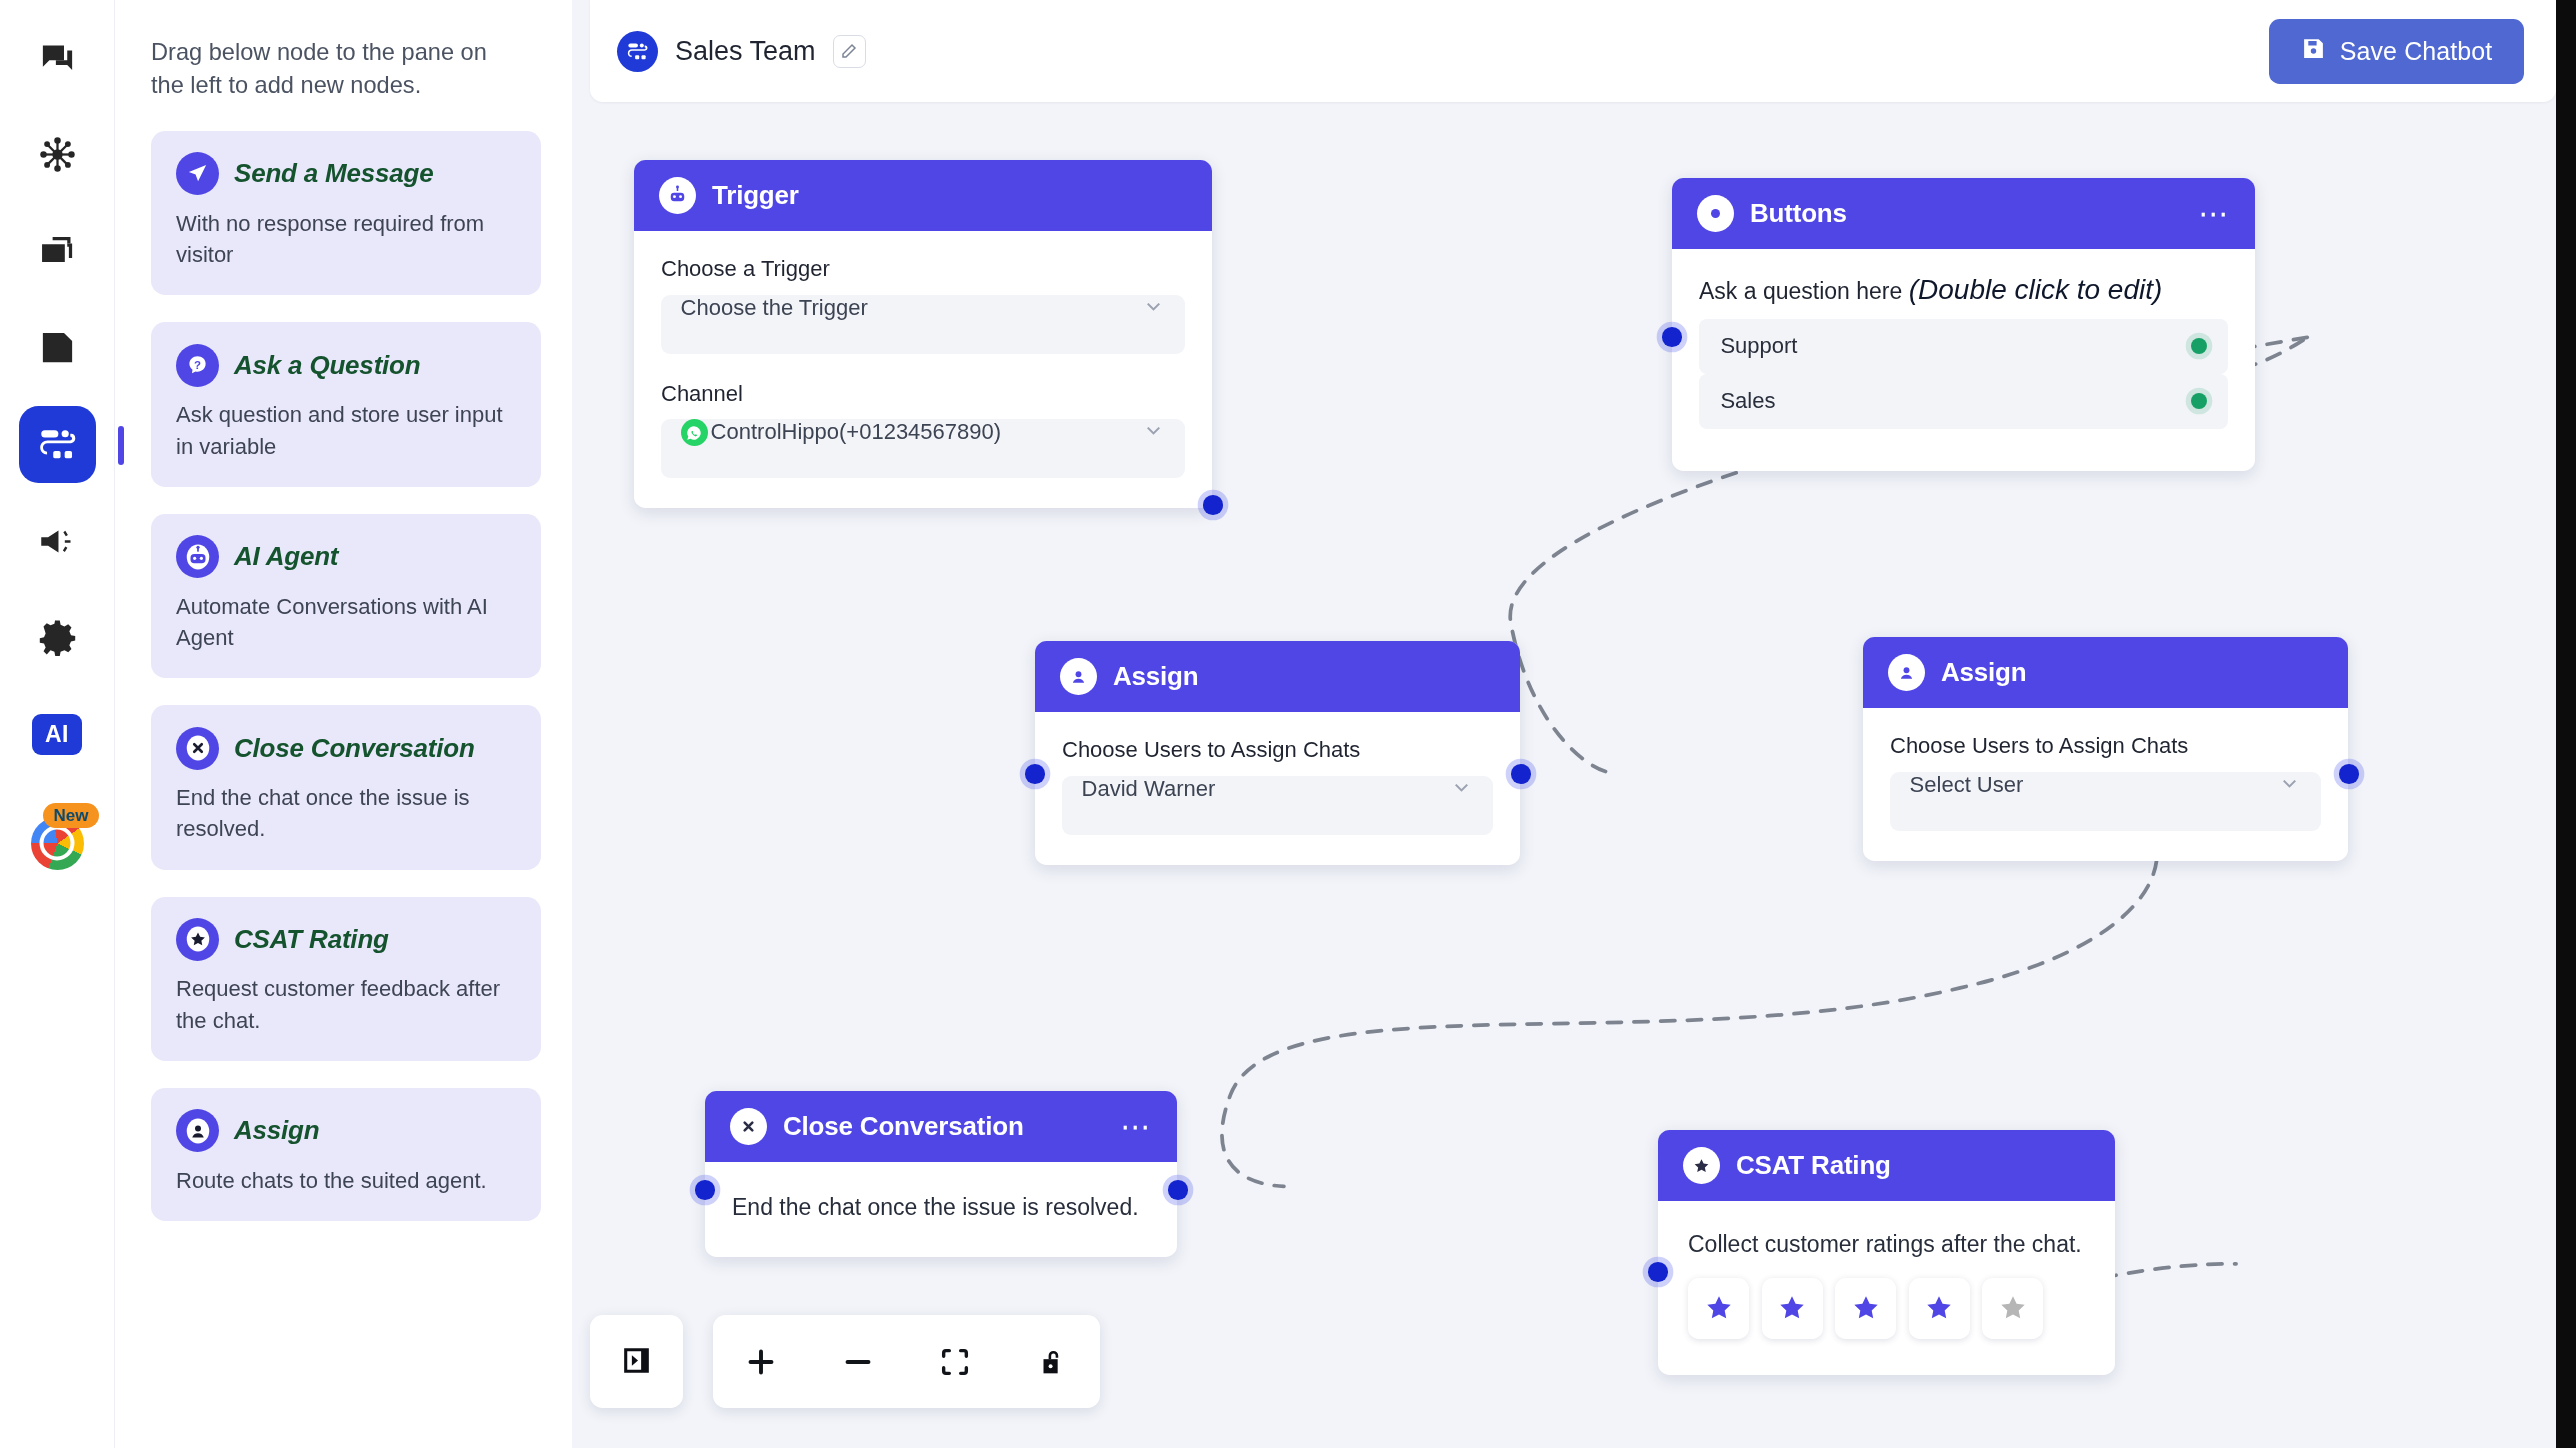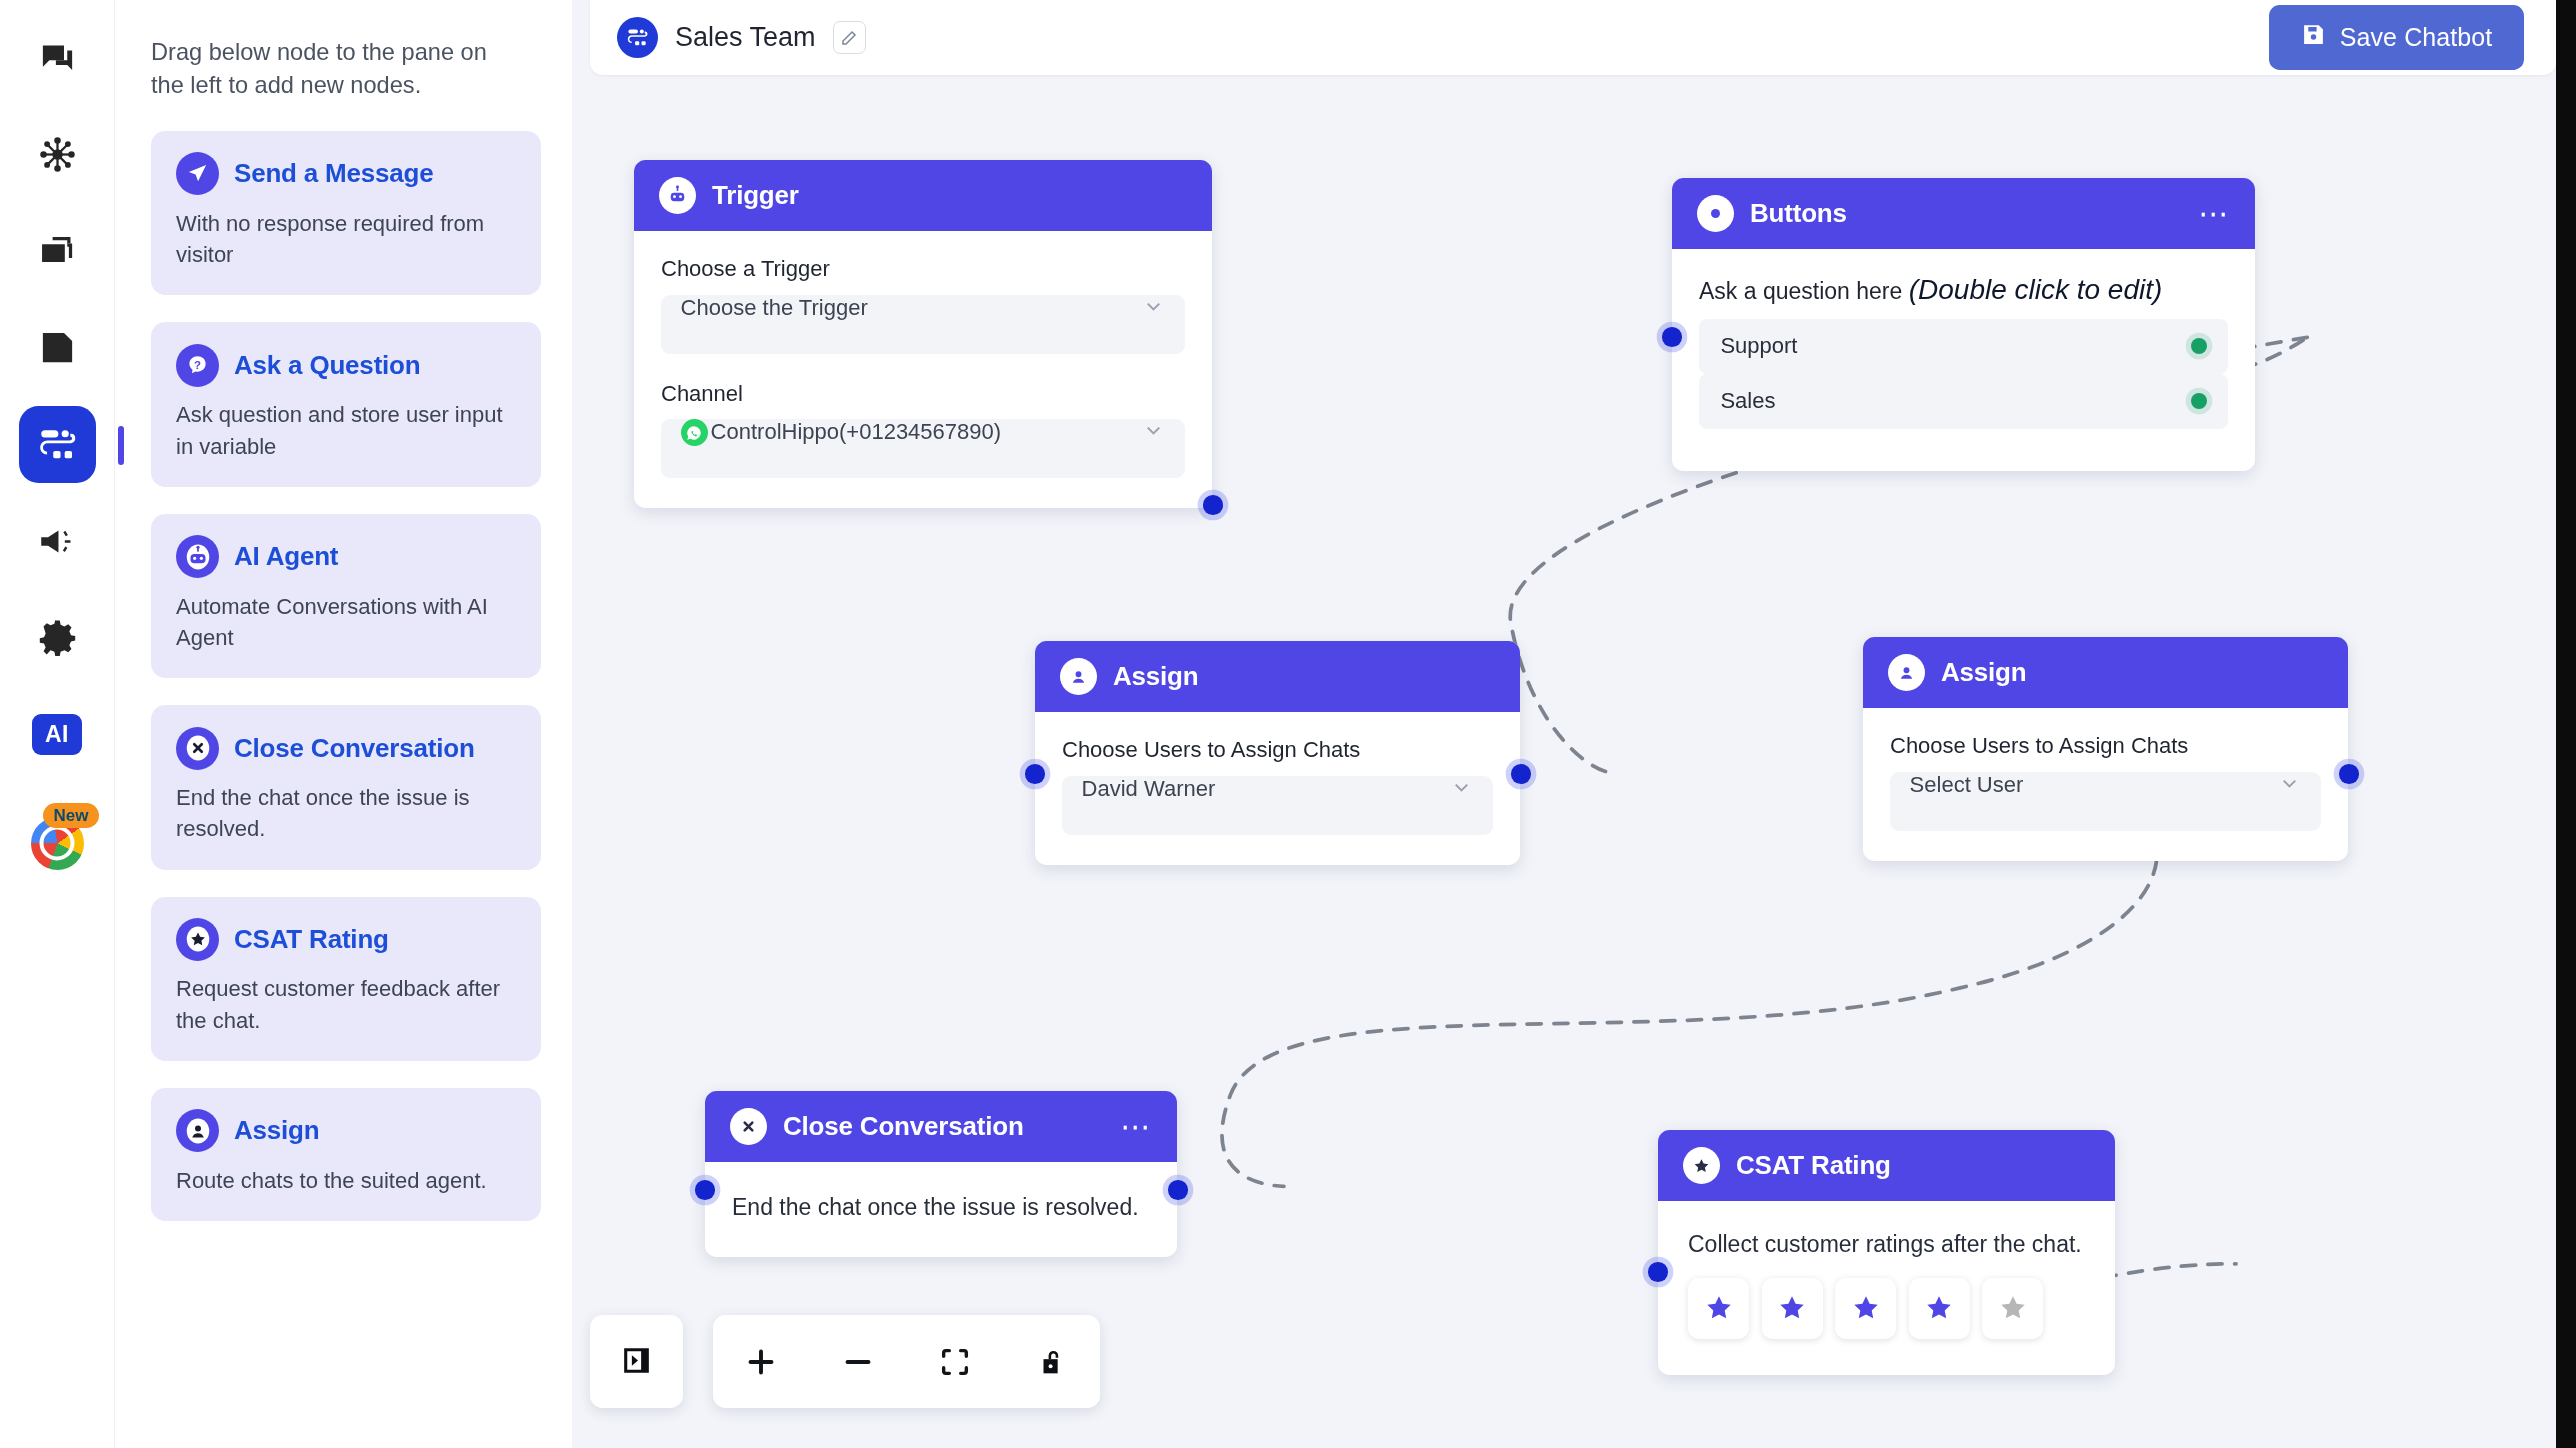--- a/index.html
+++ b/index.html
@@ -70,35 +70,35 @@
   }
   .pal-card {
     background: #e9e8fb; border-radius: 14.2px;
     padding: 21.4px 25px 25px; margin-bottom: 27px;
   }
   .pal-head { display: flex; align-items: center; gap: 15px; margin-bottom: 12.5px; }
   .pal-ico {
     width: 43px; height: 43px; border-radius: 50%; background: #4f46e5;
     display: flex; align-items: center; justify-content: center; flex: 0 0 43px;
   }
-  .pal-title { font-size: 26px; font-weight: bold; color: #1d4ed8; letter-spacing: -0.2px; }
+  .pal-title { font-size: 26px; font-weight: bold; color: #14532d; letter-spacing: -0.2px; font-style: italic; }
   .pal-desc { font-size: 22px; color: #3d4453; line-height: 1.42; }
 
   
   .canvas {
     position: relative; flex: 1 1 auto; height: 1449px;
     background: #f2f4f9; overflow: hidden;
   }
   .edge-right-strip {
     position: absolute; right: 0; top: 0; width: 19.6px; height: 1449px;
     background: #0c0c0c; z-index: 40;
   }
   
   .topbar {
-    position: absolute; left: 18px; top: 0; right: 19.6px; height: 75px;
+    position: absolute; left: 18px; top: 0; right: 19.6px; height: 102px;
     background: #ffffff; border-radius: 0 0 12.5px 12.5px;
     display: flex; align-items: center; justify-content: space-between;
     padding: 0 32px 0 27px; z-index: 20;
     box-shadow: 0 0.9px 2.7px rgba(20,30,60,.06);
   }
   .flow-name { display: flex; align-items: center; gap: 17px; }
   .flow-ico {
     width: 41px; height: 41px; border-radius: 50%; background: #1f3ad6;
     display: flex; align-items: center; justify-content: center;
   }

